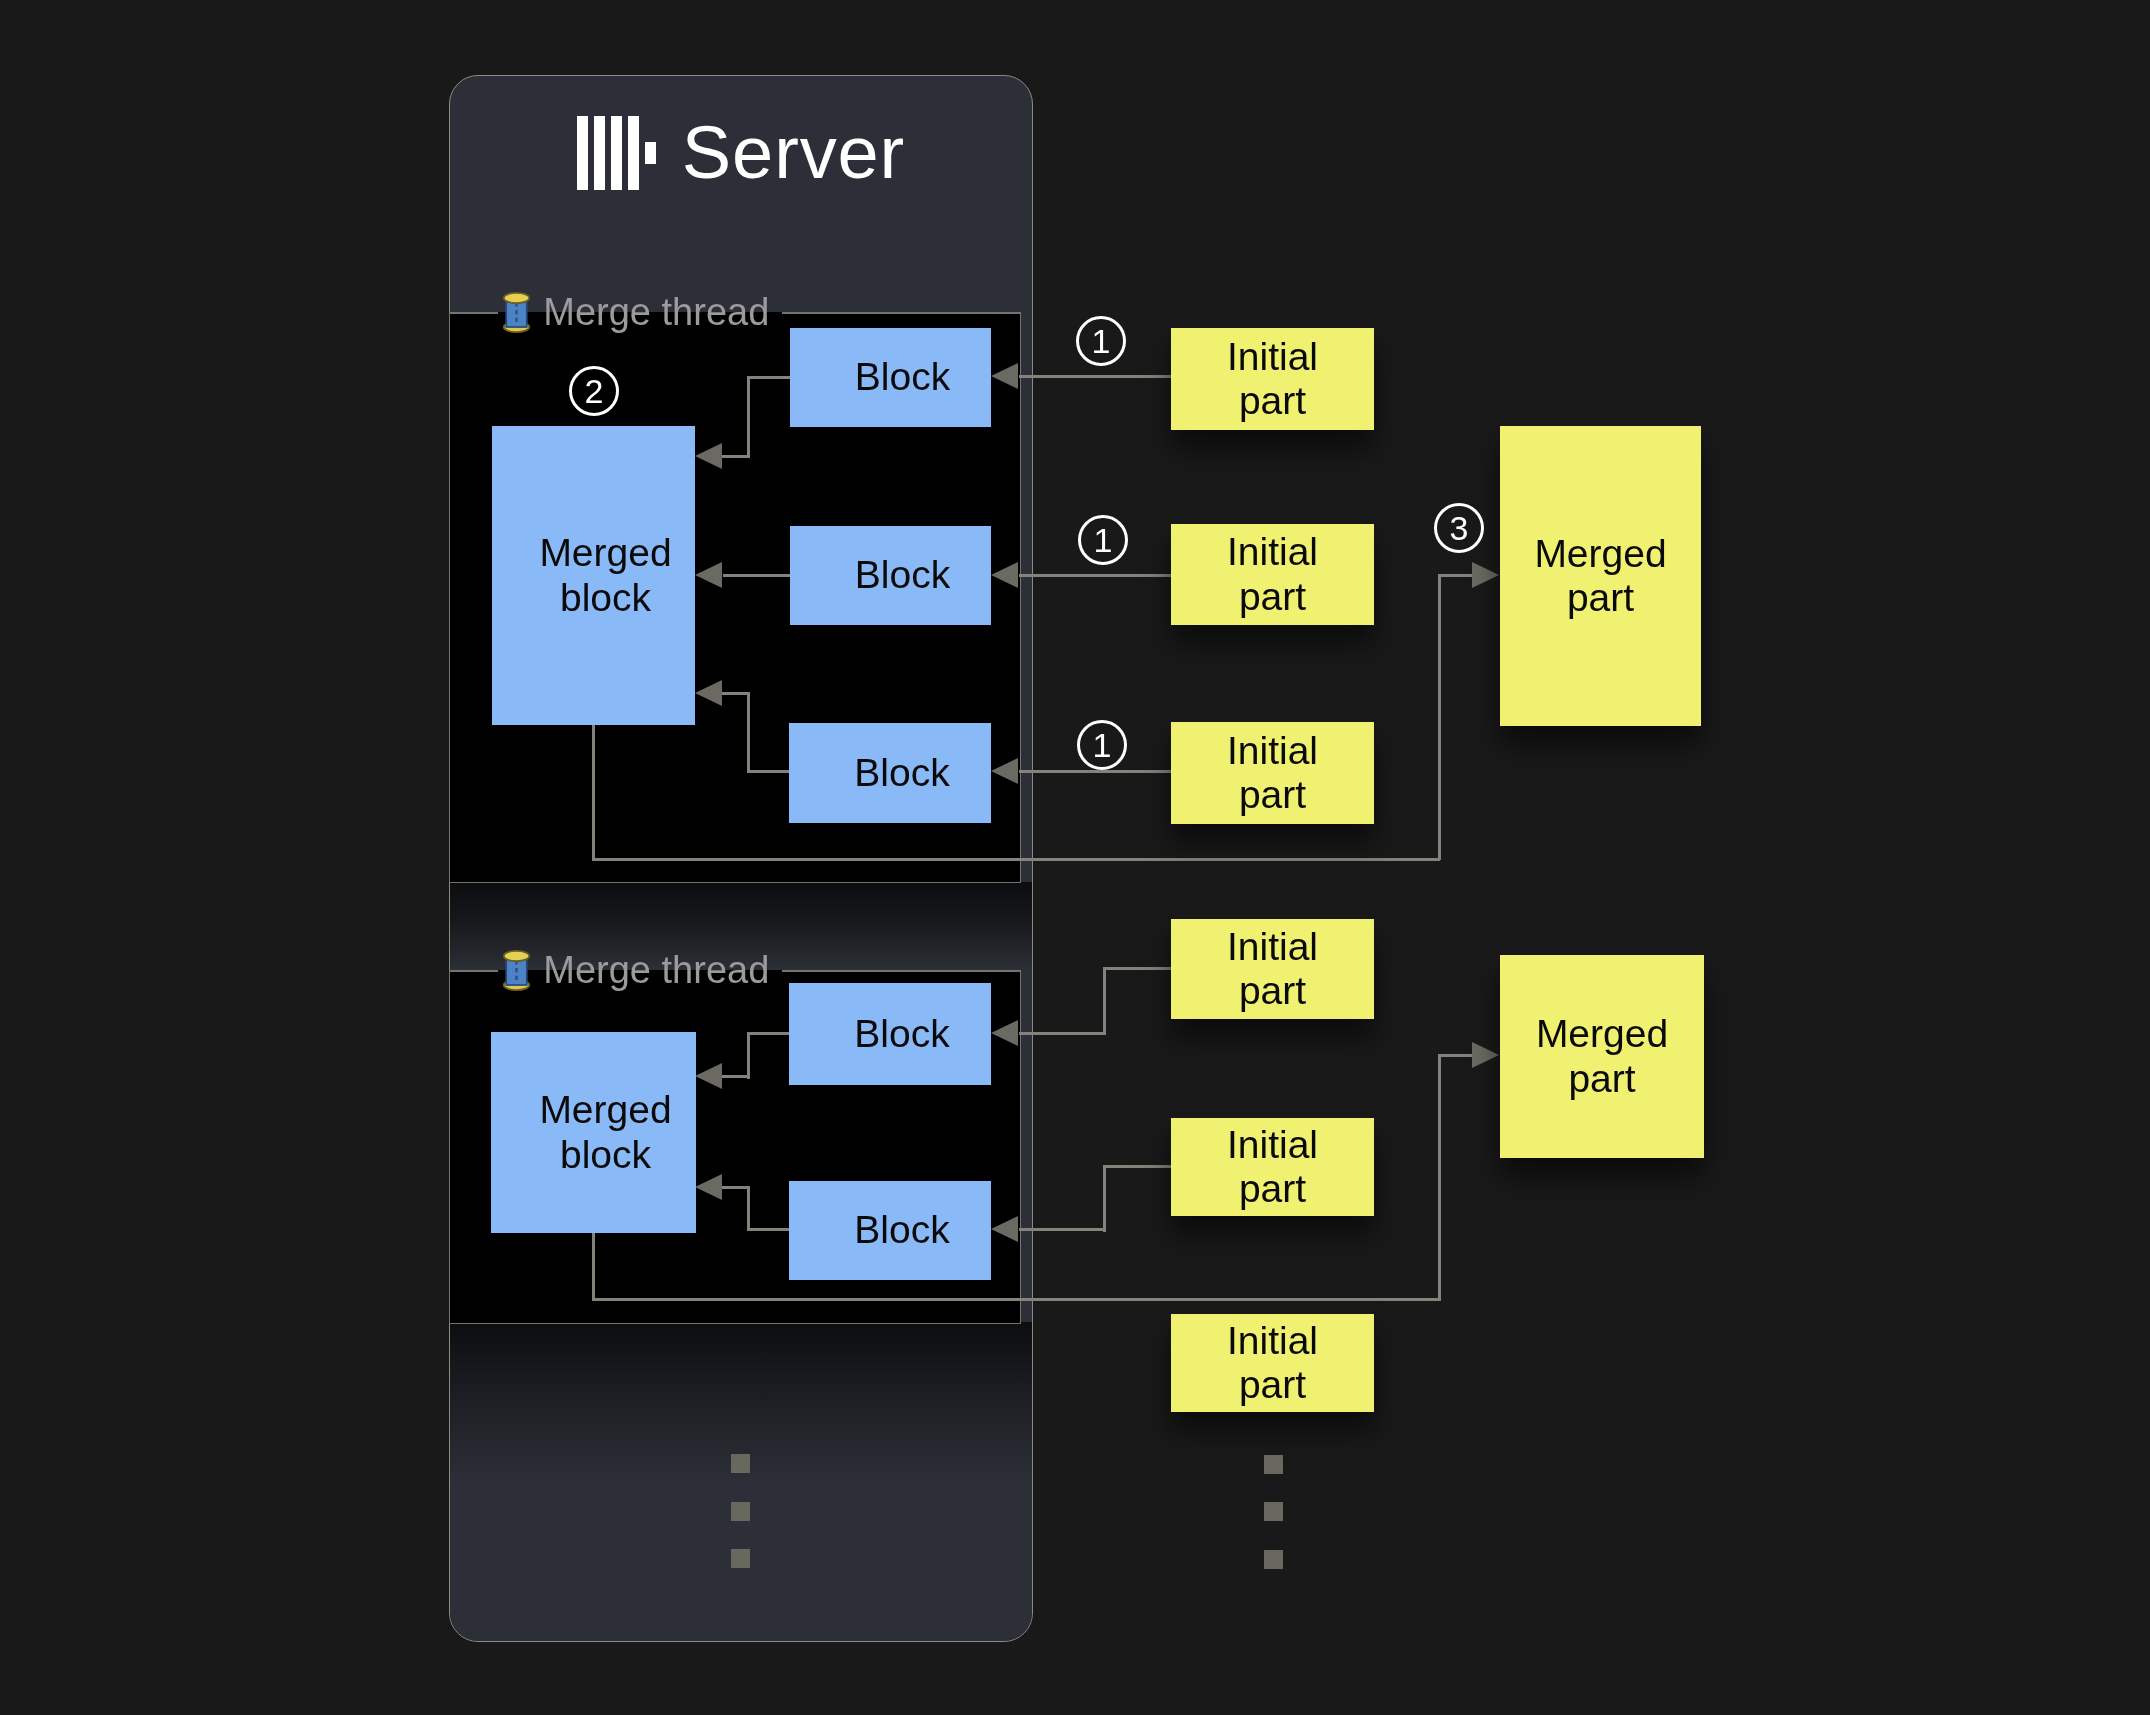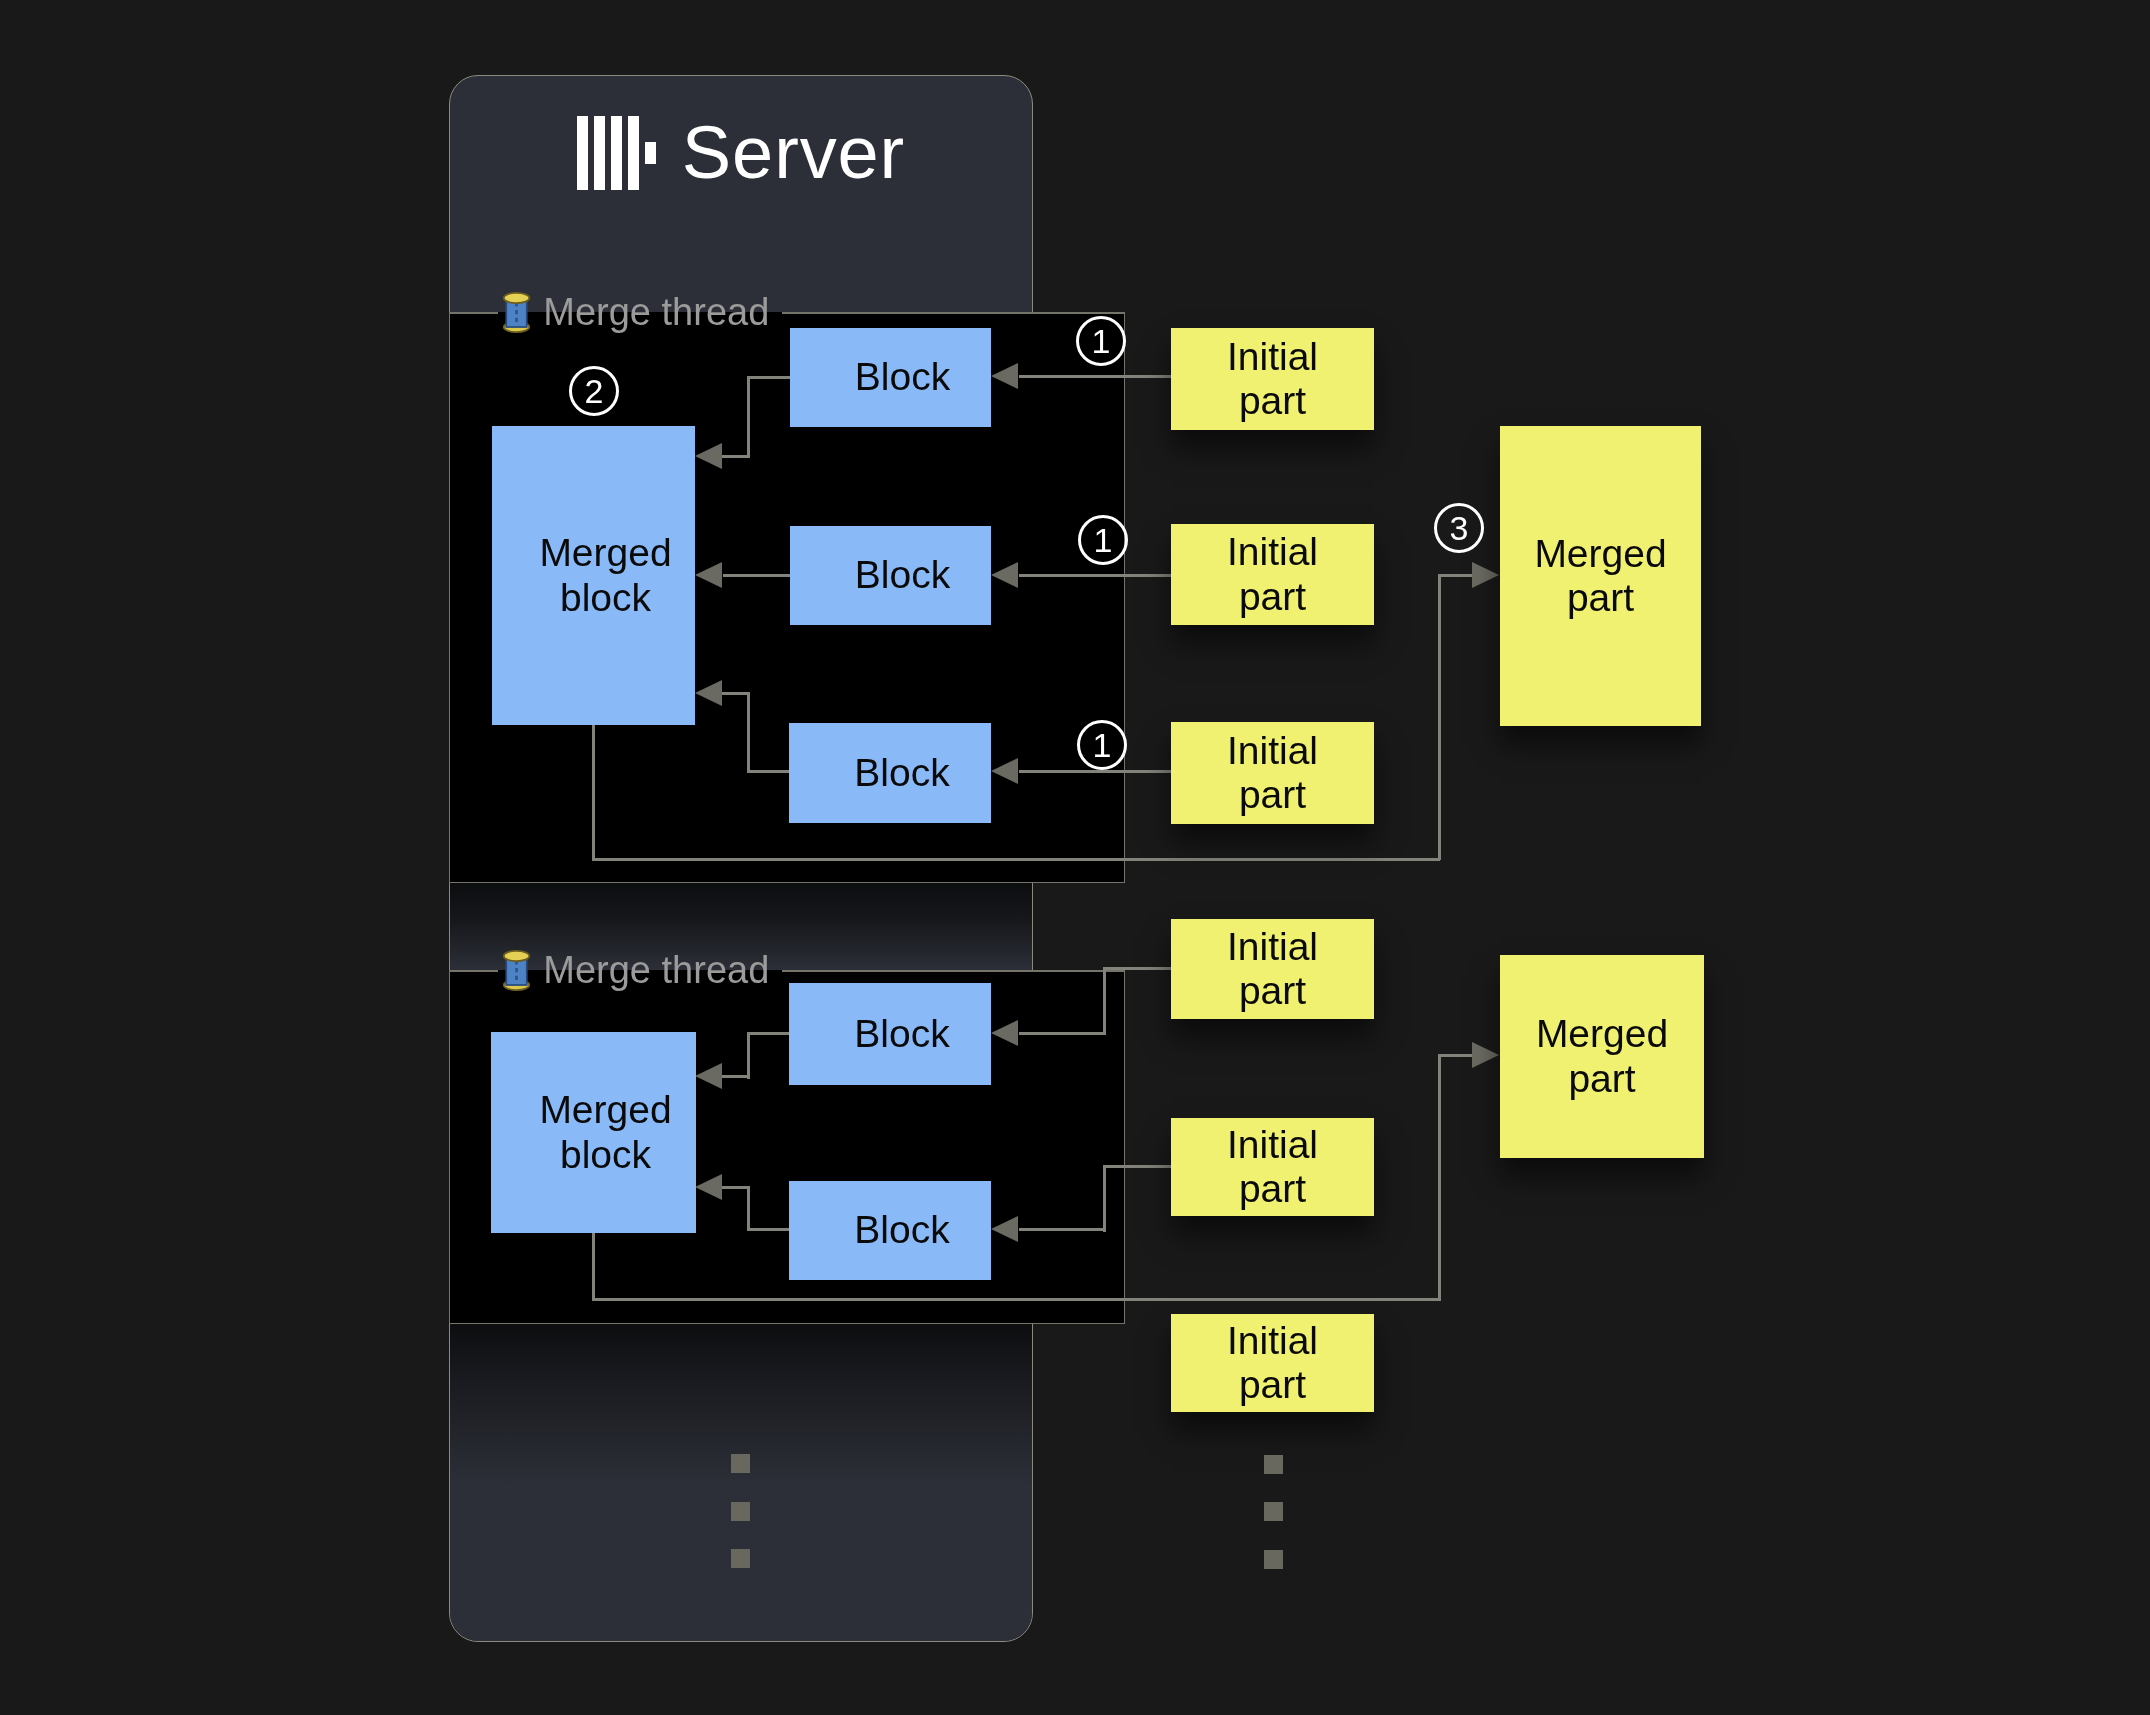--- a/index.html
+++ b/index.html
@@ -25,21 +25,21 @@
   .ch-logo .bs{width:11px;height:22px;background:var(--title-color,#fff);}
   .server-title{
     color:var(--title-color,#fff);font-size:74px;line-height:74px;font-weight:400;
     letter-spacing:0.9px;
   }
   .band{position:absolute;left:0;right:0;}
   .band-mid{top:806px;height:88px;background:linear-gradient(#0c0d0f,#17181c 45%,#2c2f37 100%);}
   .band-bottom{top:1246px;bottom:0;background:linear-gradient(#0c0d0f,#1a1b20 60px,#2c2f37 163px);}
   
   .mt{
-    position:absolute;left:449px;width:676px;background:#000;
+    position:absolute;left:449px;width:572px;background:#000;
     border:1.7px solid var(--section-border,#74746a);border-top:none;
   }
   .mt1{top:312px;height:571px;}
   .mt2{top:970px;height:354px;}
   .mt .tb{position:absolute;top:0;height:1.7px;background:var(--section-border,#74746a);}
   .mt .tb-l{left:0;width:48px;}
   .mt .tb-r{left:332px;right:0;}
   .mt-label{
     position:absolute;left:50px;top:-24px;height:48px;
     display:flex;align-items:center;gap:10.3px;

